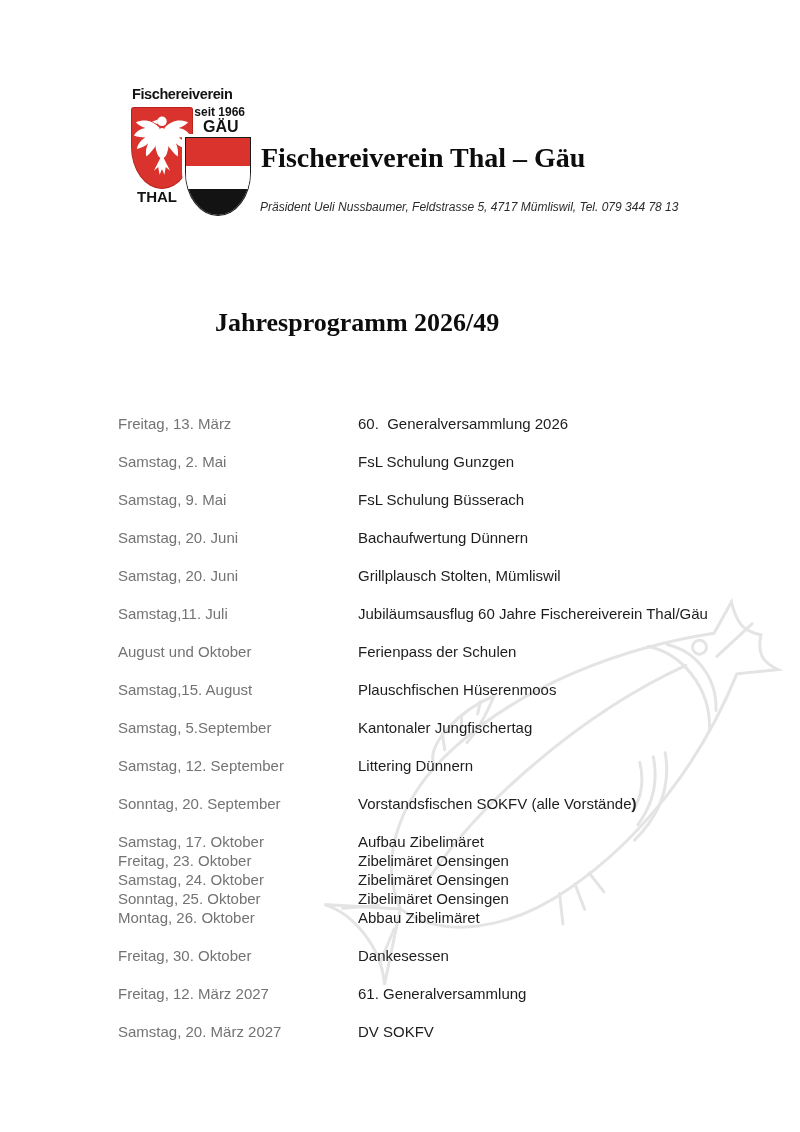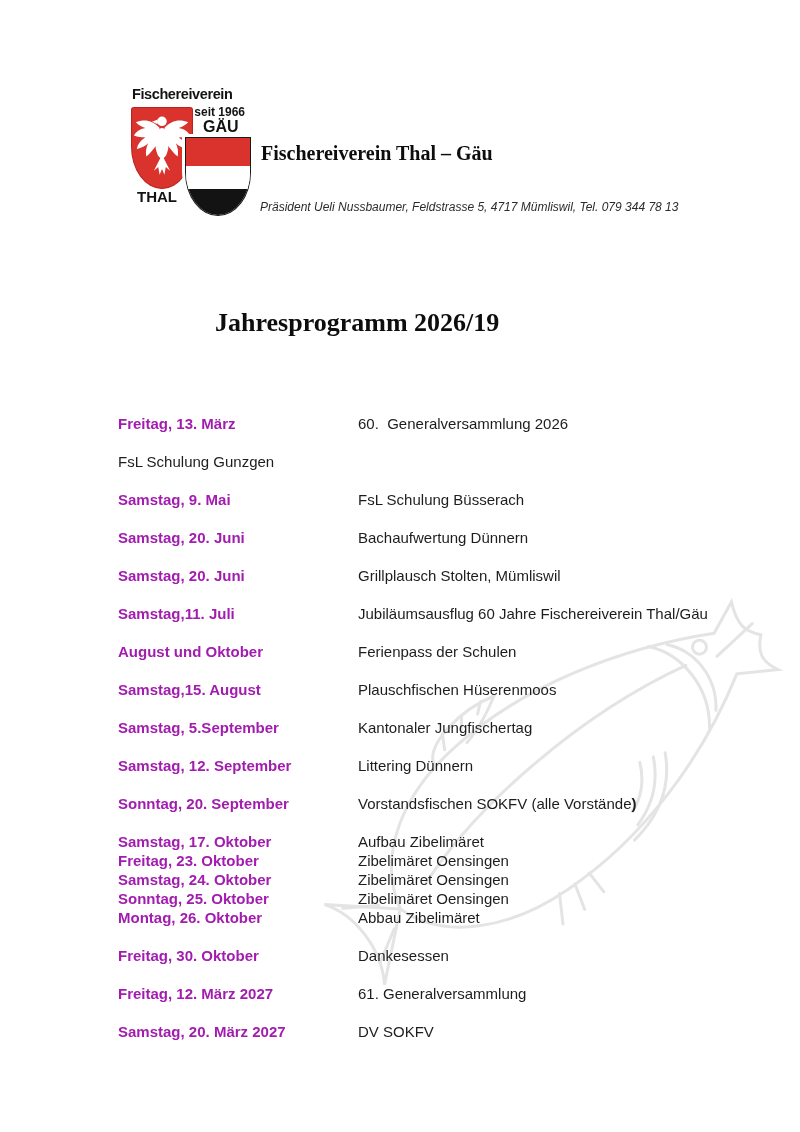--- a/index.html
+++ b/index.html
@@ -64,21 +64,21 @@
   .stripe-red   { height: 36%; background: #da332d; }
   .stripe-white { height: 30%; background: #ffffff; }
   .stripe-black { height: 34%; background: #131313; }
   .gau-label  { position: absolute; left: 82px; top: 34px; font-size: 16px; font-weight: bold; color: #131313; }
   .thal-label { position: absolute; left: 16px; top: 104px; font-size: 15px; font-weight: bold; color: #131313; }
 
   
   .club-title {
     position: absolute; left: 228px; top: 142px;
     font-family: "Liberation Serif", serif;
-    font-size: 20px; font-weight: bold; color: #0d0d0d;
+    font-size: 28px; font-weight: bold; color: #0d0d0d;
     white-space: nowrap;
   }
   .contact-line {
     position: absolute; left: 227px; top: 200px;
     font-size: 12px; font-style: italic; color: #2b2b2b;
     white-space: nowrap;
     text-align: right;
   }
 
   
@@ -86,21 +86,21 @@
     position: absolute; left: 182px; top: 308px;
     font-family: "Liberation Serif", serif;
     font-size: 26px; font-weight: bold; color: #0d0d0d;
     white-space: nowrap;
   }
 
   
   .schedule { position: absolute; left: 85px; top: 414px; width: 690px; }
   .srow { display: flex; line-height: 19px; font-size: 15px; }
   .srow.sp { margin-top: 19px; }
-  .date { width: 240px; flex-shrink: 0; font-weight: bold; color: #a21caf; }
+  .date { width: 240px; flex-shrink: 0; font-weight: normal; color: #737373; }
   .event { color: #1d1d1d; text-align: right; }
   .bsfx { font-weight: bold; }
 </style>
 </head>
 <body>
 
 <div class="page">
 
   <div class="watermark">
     <svg width="560" height="240" viewBox="0 0 560 240" fill="none" xmlns="http://www.w3.org/2000/svg">
@@ -160,30 +160,31 @@
       </div>
     </div>
 
     <div class="gau-label">GÄU</div>
     <div class="thal-label">THAL</div>
   </div>
 
   <div class="club-title">Fischereiverein Thal – Gäu</div>
   <div class="contact-line">Präsident Ueli Nussbaumer, Feldstrasse 5, 4717 Mümliswil, Tel. 079 344 78 13</div>
 
-  <div class="doc-heading">Jahresprogramm 2026/19</div>
+  <div class="doc-heading">Jahresprogramm 2026/49</div>
 
   <div class="schedule">
 
     <div class="srow">
       <span class="date">Freitag, 13. März</span>
       <span class="event"><span>60.&nbsp; Generalversammlung 2026</span><span class="bsfx"></span></span>
     </div>
 
     <div class="srow sp">
+      <span class="date">Samstag, 2. Mai</span>
       <span class="event"><span>FsL Schulung Gunzgen</span><span class="bsfx"></span></span>
     </div>
 
     <div class="srow sp">
       <span class="date">Samstag, 9. Mai</span>
       <span class="event"><span>FsL Schulung Büsserach</span><span class="bsfx"></span></span>
     </div>
 
     <div class="srow sp">
       <span class="date">Samstag, 20. Juni</span>

